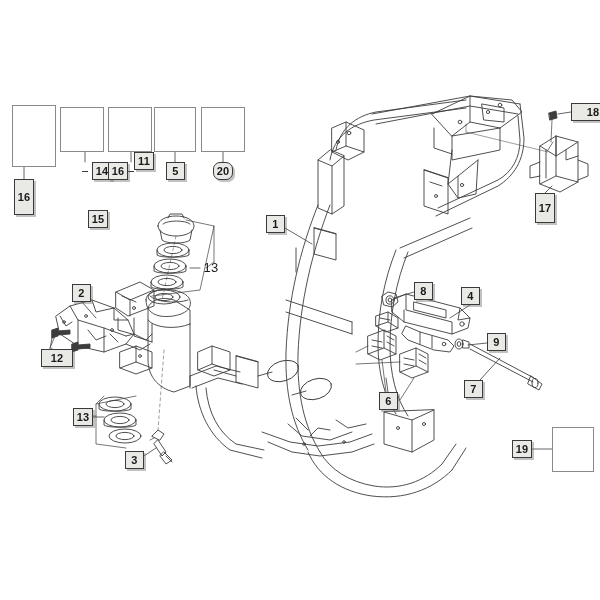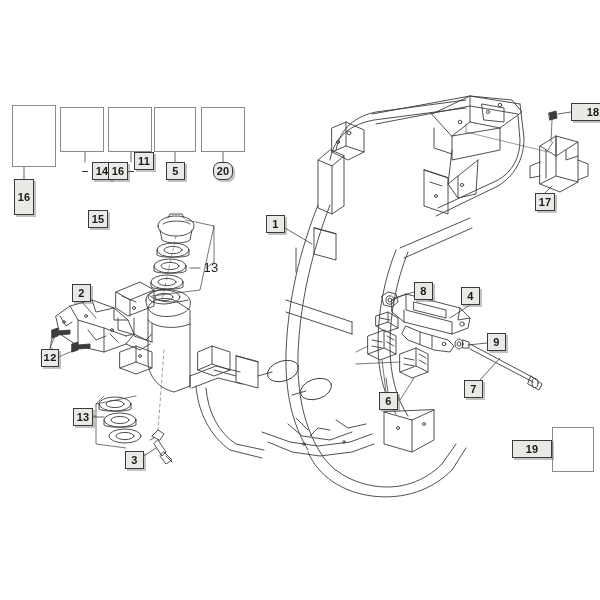--- a/index.html
+++ b/index.html
@@ -416,27 +416,27 @@
   <div class="pairdash" style="left:128px;top:171px;width:6px;"></div>
 
   <div class="callout" style="left:14px;top:179px;width:20px;height:36px;">16</div>
   <div class="callout" style="left:62px;top:162px;width:20px;height:18px;margin-left:30px;">14</div>
   <div class="callout" style="left:88px;top:162px;width:20px;height:18px;margin-top:48px;">15</div>
   <div class="callout" style="left:108px;top:162px;width:20px;height:18px;">16</div>
   <div class="callout" style="left:134px;top:152px;width:20px;height:18px;">11</div>
   <div class="callout" style="left:166px;top:162px;width:19px;height:18px;">5</div>
   <div class="callout" style="left:213px;top:162px;width:20px;height:18px;border-radius:7px;">20</div>
   <div class="callout" style="left:571px;top:103px;width:44px;height:18px;">18</div>
-  <div class="callout" style="left:535px;top:193px;width:20px;height:18px;">17</div>
+  <div class="callout" style="left:535px;top:193px;width:20px;height:30px;">17</div>
   <div class="callout" style="left:266px;top:215px;width:19px;height:18px;">1</div>
   <div class="callout plain" style="left:200px;top:258px;width:22px;height:18px;">13</div>
   <div class="callout" style="left:72px;top:284px;width:19px;height:18px;">2</div>
-  <div class="callout" style="left:41px;top:349px;width:18px;height:18px;font-family:Liberation Mono, monospace;">12</div>
+  <div class="callout" style="left:41px;top:349px;width:32px;height:18px;">12</div>
   <div class="callout" style="left:73px;top:408px;width:20px;height:18px;">13</div>
   <div class="callout" style="left:125px;top:451px;width:19px;height:18px;">3</div>
   <div class="callout" style="left:414px;top:282px;width:19px;height:18px;">8</div>
   <div class="callout" style="left:461px;top:287px;width:19px;height:18px;">4</div>
   <div class="callout" style="left:487px;top:333px;width:19px;height:18px;">9</div>
   <div class="callout" style="left:464px;top:380px;width:19px;height:18px;">7</div>
   <div class="callout" style="left:379px;top:392px;width:19px;height:18px;">6</div>
-  <div class="callout" style="left:512px;top:440px;width:40px;height:18px;">19</div>
+  <div class="callout" style="left:512px;top:440px;width:20px;height:18px;">19</div>
 
 </div>
 
 </body></html>

